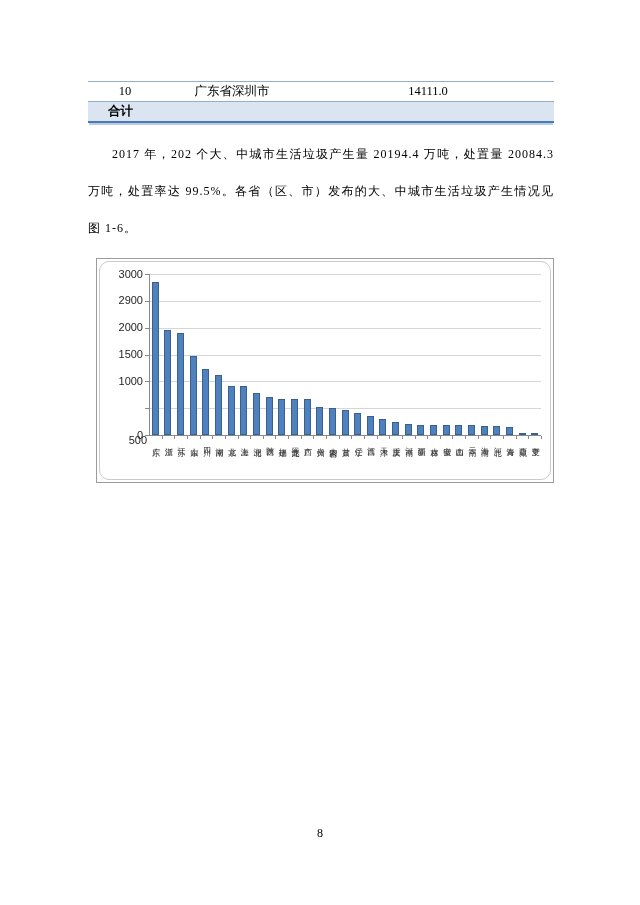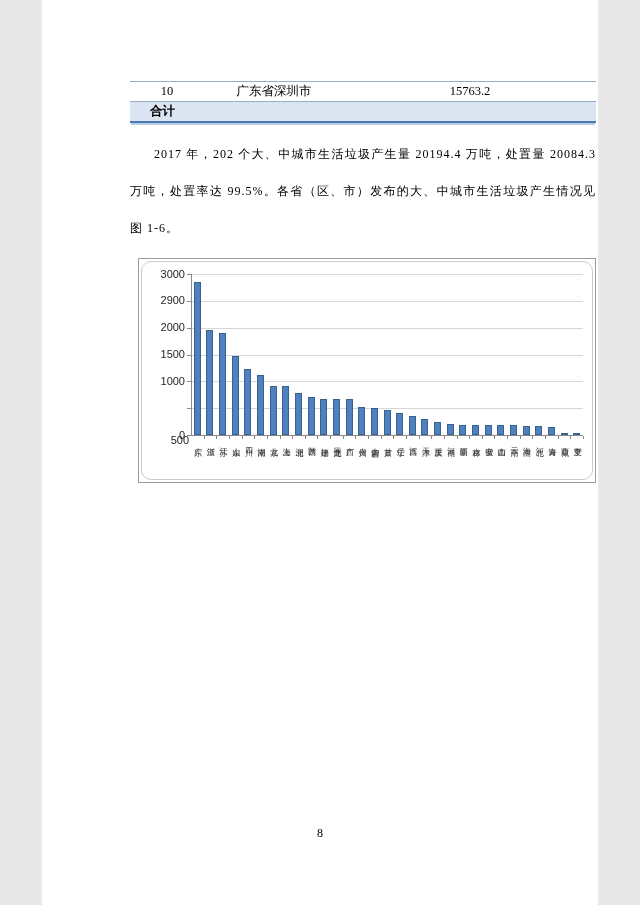--- a/index.html
+++ b/index.html
@@ -1,19 +1,19 @@
 <!DOCTYPE html>
 <html><head>
 <meta charset="utf-8">
 <style>
   * { margin: 0; padding: 0; box-sizing: border-box; }
   html, body { background: #e8e8e8; }
   .page {
     position: relative;
-    width: 556px; height: 905px;
+    width: 640px; height: 905px;
     margin: 0 auto;
     background: #ffffff;
     font-family: "Liberation Serif", "DejaVu Serif", serif;
     color: #000;
     overflow: hidden;
   }
   .content { position: absolute; left: 88px; top: 81px; width: 466px; }
 
   
   .doc-table { width: 100%; }
@@ -109,21 +109,21 @@
 </head>
 <body>
 
 <div class="page">
   <div class="content">
 
     <div class="doc-table">
       <div class="t-row">
         <div class="cell">10</div>
         <div class="cell">广东省深圳市</div>
-        <div class="cell">15763.2</div>
+        <div class="cell">14111.0</div>
       </div>
       <div class="t-row total">
         <div class="cell label">合计</div>
         <div class="cell"></div>
       </div>
     </div>
 
 
     <div class="para">2017 年，202 个大、中城市生活垃圾产生量 20194.4 万吨，处置量 20084.3 万吨，处置率达 99.5%。各省（区、市）发布的大、中城市生活垃圾产生情况见图 1-6。</div>
 

